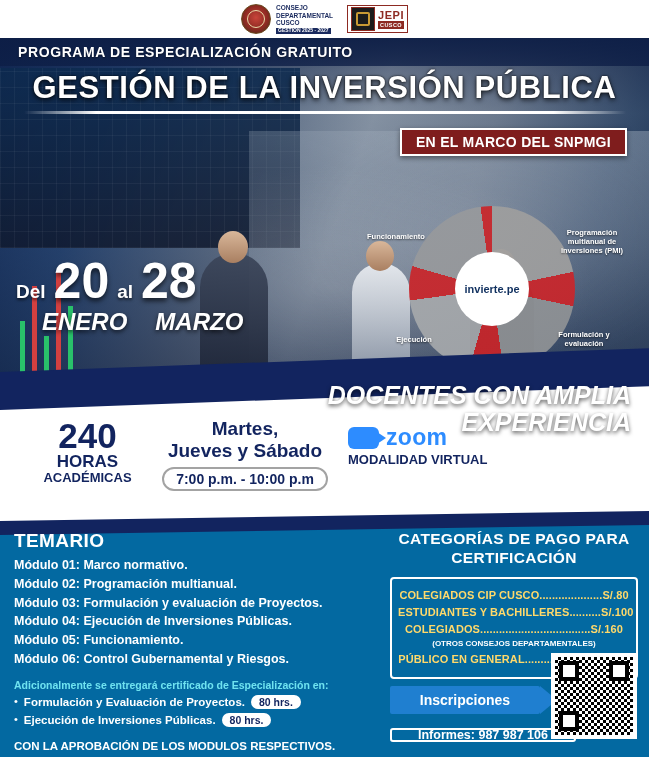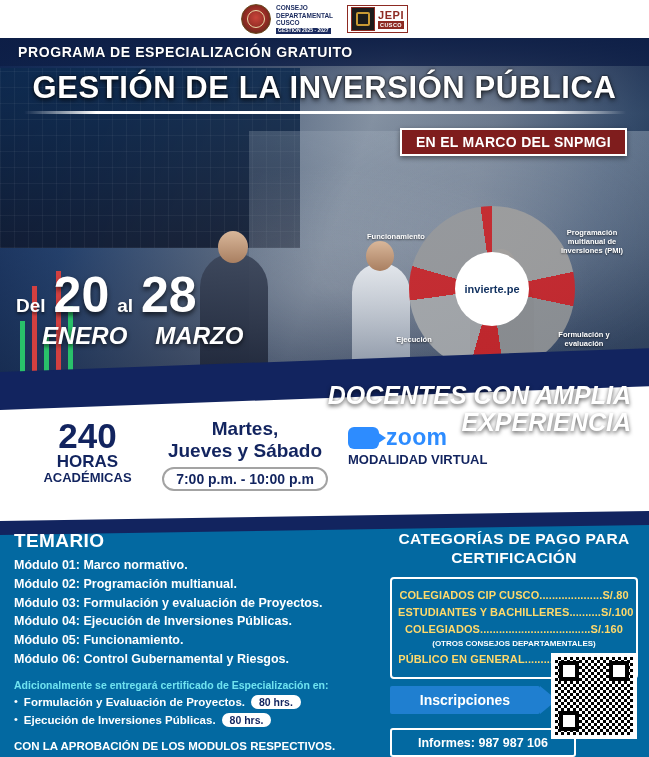--- a/index.html
+++ b/index.html
@@ -158,21 +158,21 @@
     position: absolute; color: #ffffff; font-size: 7.5px; font-weight: bold;
     text-align: center; line-height: 1.2; text-shadow: 0 1px 2px rgba(0,0,0,.6);
     width: 70px;
   }
   .clab.funcionamiento { left: -48px; top: 26px; }
   .clab.pmi { right: -52px; top: 22px; }
   .clab.ejecucion { left: -30px; bottom: 28px; }
   .clab.formulacion { right: -44px; bottom: 24px; }
 
   
-  .dates { position: absolute; left: 16px; top: 272px; width: 330px; }
+  .dates { position: absolute; left: 16px; top: 258px; width: 330px; }
   .dates-row { display: flex; align-items: baseline; gap: 8px; }
   .d-del { color: #ffffff; font-size: 19px; font-weight: bold; text-shadow: 0 2px 3px rgba(0,0,0,.6); }
   .d-num { color: #ffffff; font-size: 50px; font-weight: bold; line-height: .95; text-shadow: 0 3px 5px rgba(0,0,0,.65); }
   .d-al { color: #ffffff; font-size: 19px; font-weight: bold; text-shadow: 0 2px 3px rgba(0,0,0,.6); }
   .months { display: flex; gap: 28px; margin-top: 2px; padding-left: 26px; }
   .m {
     color: #ffffff; font-size: 24px; font-weight: bold; font-style: italic;
     text-shadow: 0 2px 4px rgba(0,0,0,.7);
   }
 
@@ -283,21 +283,21 @@
     position: relative; width: 150px; height: 28px; background: #1f7fd0;
     display: flex; align-items: center; justify-content: center;
     color: #ffffff; font-size: 14px; font-weight: bold; border-radius: 2px;
   }
   .insc::after {
     content: ""; position: absolute; right: -17px; top: 0;
     border-left: 17px solid #1f7fd0;
     border-top: 14px solid transparent; border-bottom: 14px solid transparent;
   }
   .informes {
-    margin-top: 14px; width: 186px; height: 29px;
+    margin-top: 14px; width: 186px; height: 14px;
     border: 2px solid #ffffff; border-radius: 3px;
     display: flex; align-items: center; justify-content: center;
     color: #ffffff; font-size: 12.5px; font-weight: bold;
   }
   .qr {
     position: absolute; right: 12px; bottom: 18px;
     width: 86px; height: 86px; background: #ffffff; padding: 4px;
   }
   .qr .inner {
     width: 100%; height: 100%;

